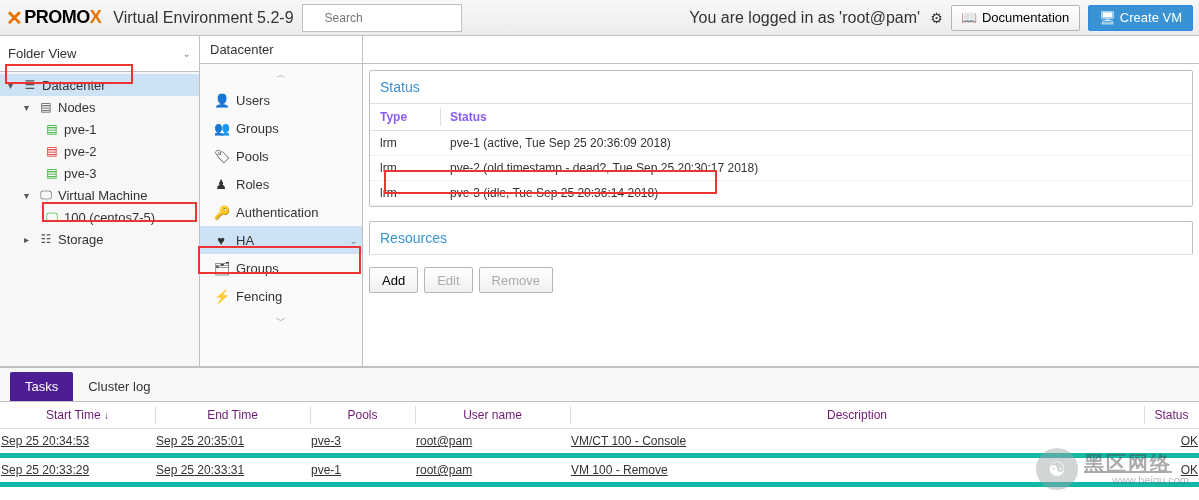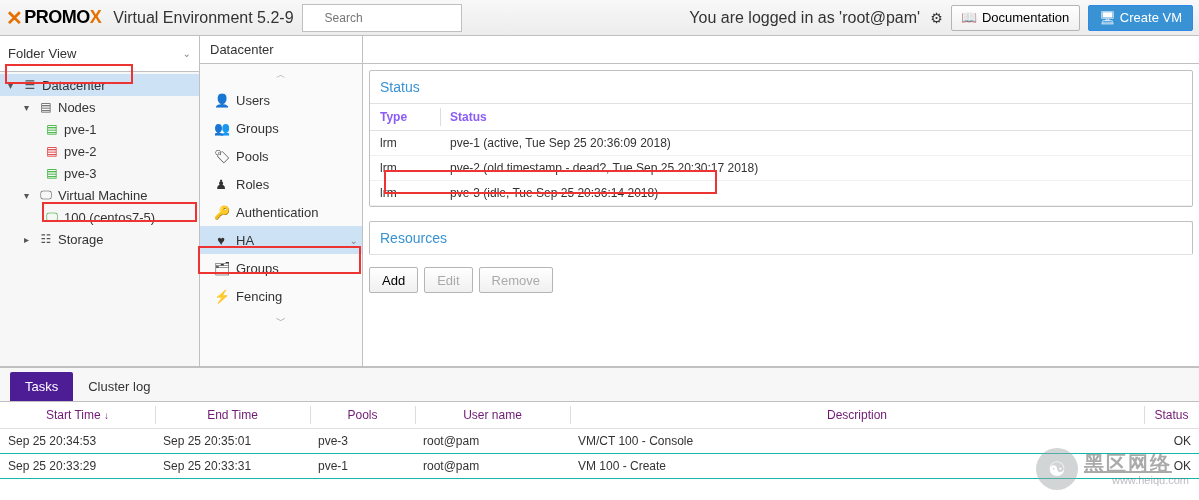--- a/index.html
+++ b/index.html
@@ -62,21 +62,21 @@
   .btn.disabled { color: #aaa; cursor: default; }
   
   
   .log-panel { border-top: 2px solid #c0c0c0; }
   .log-tabs { display:flex; border-bottom:1px solid #c0c0c0; background:#f7f7f7; padding-left:10px;}
   .log-tab { padding: 6px 14px; border:1px solid transparent; cursor:pointer; font-size:13px; margin-top:4px;}
   .log-tab.active { background:#4c1d95; color:#fff; border-radius:2px 2px 0 0;}
   .log-table { width:100%; border-collapse:collapse; font-size:12px;}
   .log-table th { text-align:center; font-weight:normal; color:#701a75; padding:6px 8px; border-bottom:1px solid #e0e0e0; position:relative;}
   .log-table th + th::before { content:""; position:absolute; left:0; top:4px; bottom:4px; width:1px; background:#ddd;}
-  .log-table td { padding:5px 8px; border-bottom:1px solid #14b8a6;}
+  .log-table td { padding:5px 1px; border-bottom:5px solid #14b8a6;text-decoration:underline;}
   .log-table col.c1{width:155px;} col.c2{width:155px;} col.c3{width:105px;} col.c4{width:155px;} col.c6{width:55px;}
   .sort-arrow { font-size:10px;}
   .ok-text { text-align:right; padding-right:20px;}
   
   .icon-green{color:#2a2;}
   .icon-red{color:#d22;}
   .icon-monitor{color:#555;}
   .icon-server{color:#555;}
   .icon-db{color:#555;}
   
@@ -269,21 +269,21 @@
         <td>pve-3</td>
         <td>root@pam</td>
         <td>VM/CT 100 - Console</td>
         <td class="ok-text">OK</td>
       </tr>
       <tr>
         <td>Sep 25 20:33:29</td>
         <td>Sep 25 20:33:31</td>
         <td>pve-1</td>
         <td>root@pam</td>
-        <td>VM 100 - Create</td>
+        <td>VM 100 - Remove</td>
         <td class="ok-text">OK</td>
       </tr>
     </tbody>
   </table>
 </div>
 
 <div class="redbox rb1"></div>
 <div class="redbox rb2"></div>
 <div class="redbox rb3"></div>
 <div class="redbox rb4"></div>

